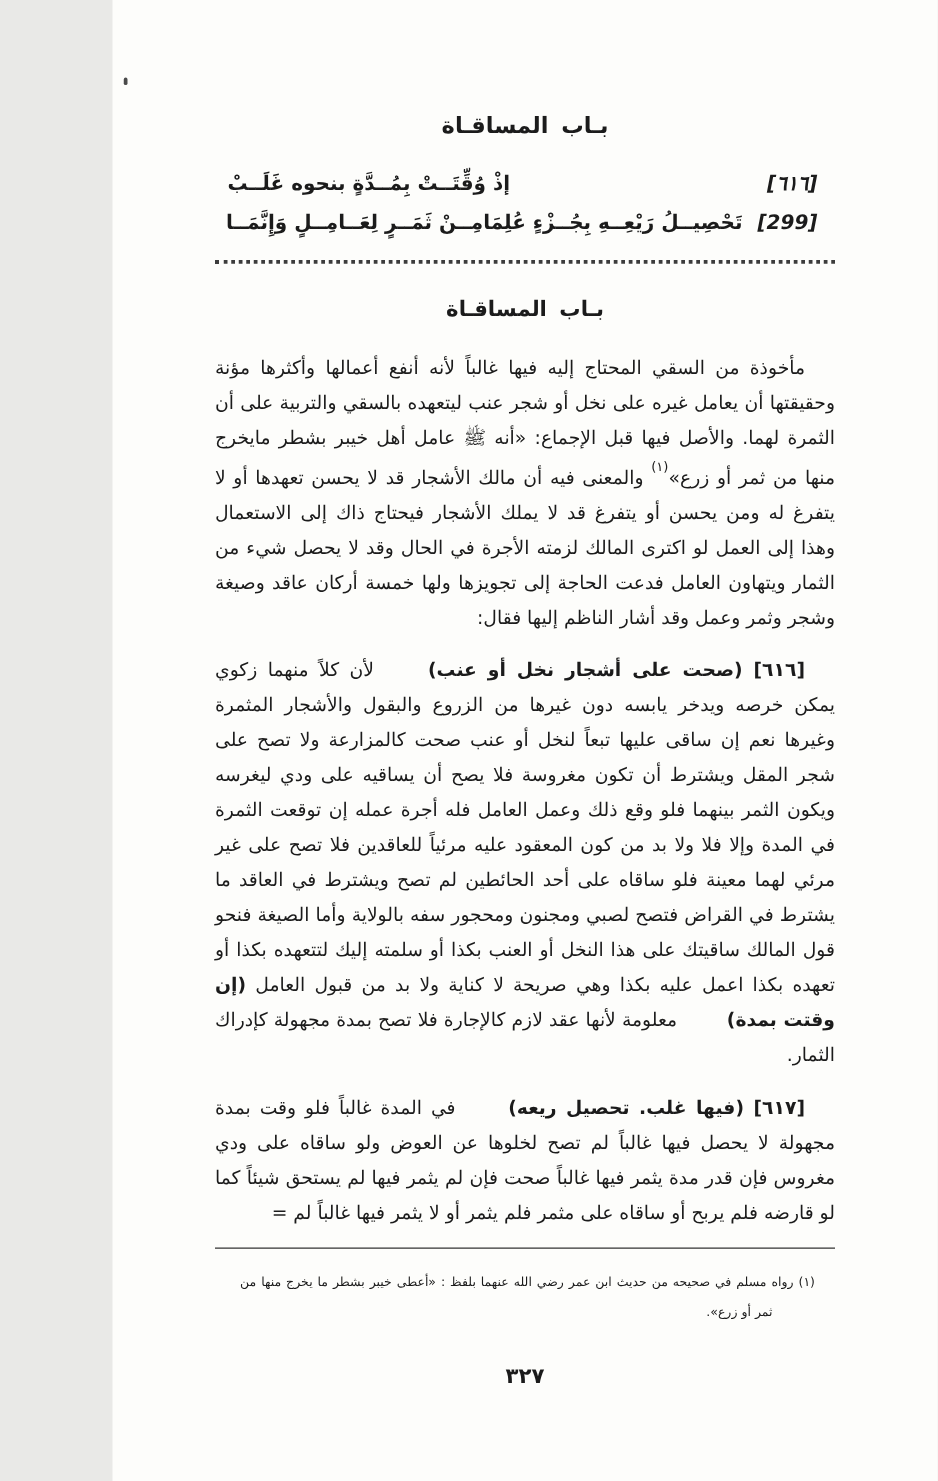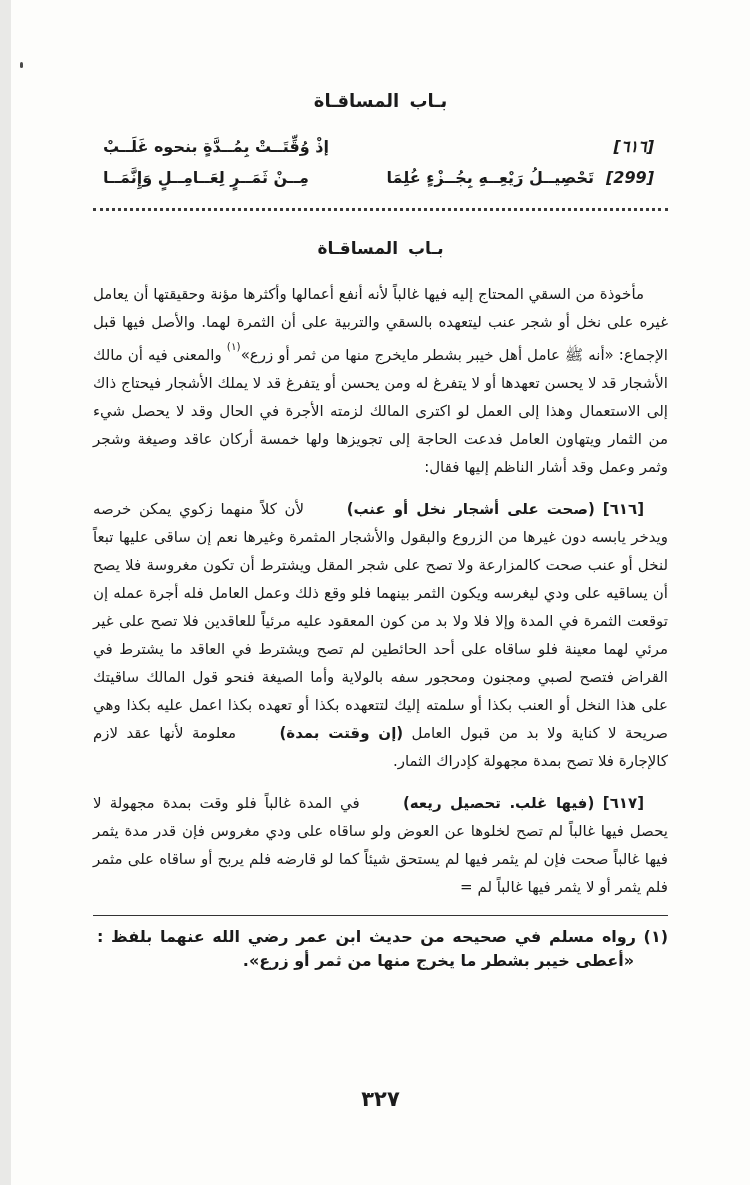--- a/index.html
+++ b/index.html
@@ -3,21 +3,21 @@
 <meta charset="utf-8">
 <style>
   html, body { margin: 0; padding: 0; }
   body {
     width: 750px; height: 1185px;
     background: #e9e9e7;
     font-family: "DejaVu Sans", sans-serif;
   }
   .page {
     position: relative;
-    width: 739px; height: 1185px;
+    width: 660px; height: 1185px;
     overflow: hidden;
     background: #fdfdfb;
     color: #1b1b1b;
     direction: rtl;
     padding: 90px 82px 0 82px;
     box-sizing: border-box;
   }
   .speck {
     position: absolute; left: 9px; top: 62px;
     width: 3px; height: 6px; background: #4a4a4a; border-radius: 2px;
@@ -52,31 +52,30 @@
     text-align: justify;
     text-indent: 24px;
   }
   .bold { font-weight: bold; margin-left: 35px; }
   sup { font-size: 10.5px; position: relative; top: -4px; }
   .footnote-sep {
     border: 0; border-top: 1px solid #333;
     margin: 8px 0 9px 0;
   }
   .footnotes p {
-    margin: 0;
-    font-size: 16px; line-height: 24px;
+    margin: 16px;
+    font-size: 10px; line-height: 24px;
     text-align: justify;
-    font-weight: bold;
   }
   .fn-first { padding-left: 4px; padding-right: 34px; text-indent: -34px; }
   .fn-cont  { padding-left: 4px; padding-right: 34px; text-indent: 6px; }
   .page-number {
     position: absolute; bottom: 74px; left: 0; right: 0;
     text-align: center;
-    font-size: 21px; font-weight: bold;
+    font-size: 17px; font-weight: bold;
     letter-spacing: 2px;
   }
 </style>
 </head>
 <body>
 
 <div class="page">
   <div class="speck"></div>
 
   <h1 class="title">بـاب المساقـاة</h1>

